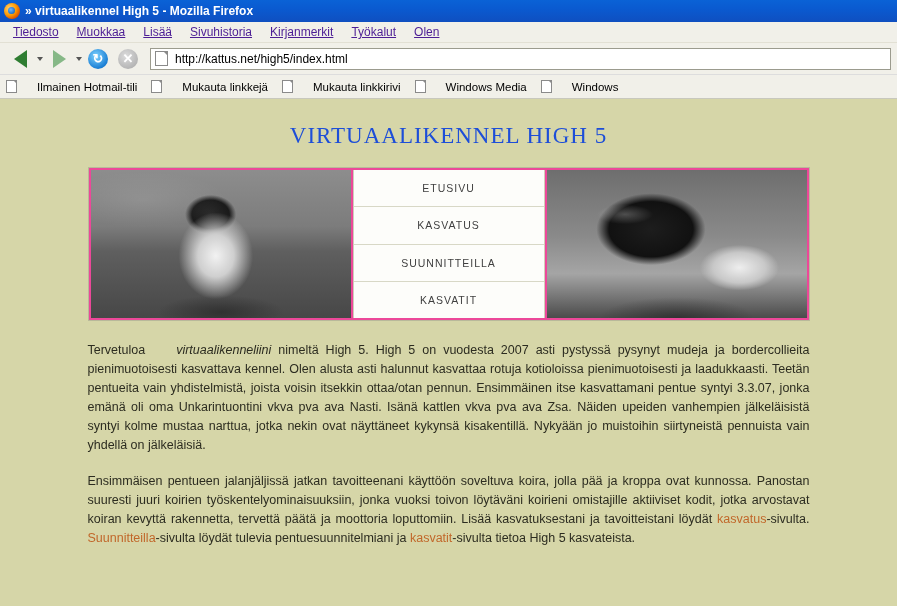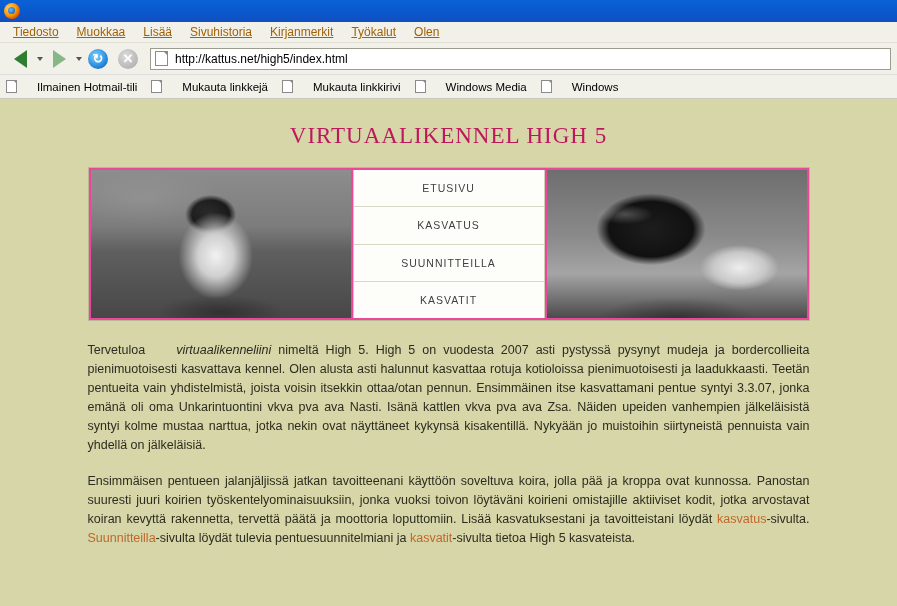--- a/index.html
+++ b/index.html
@@ -35,21 +35,21 @@
   .titlebar-text { white-space: nowrap; }
 
   
   .menubar {
     height: 21px;
     background: #f1f0e9;
     border-bottom: 1px solid #e2e0d4;
     display: flex; align-items: center;
     padding-left: 4px;
     font-size: 12px;
-    color: #a16207;
+    color: #4c1d95;
   }
   .menu-item {
     padding: 2px 9px;
     white-space: nowrap;
   }
   .menu-item u { text-decoration: underline; }
 
   
   .navbar {
     height: 32px;
@@ -134,21 +134,21 @@
   .page {
     height: 481px;
     background: #d6d6a8;
     padding-top: 24px;
   }
   .site-title {
     text-align: center;
     font-family: "Liberation Serif", serif;
     font-size: 23px;
     letter-spacing: 1px;
-    color: #be185d;
+    color: #1d4ed8;
     margin-bottom: 18px;
   }
   .banner {
     width: 722px;
     margin: 0 auto;
     height: 154px;
     display: flex;
     background: #ec4899;
     border: 1px solid #b9b99a;
     padding: 2px;
@@ -213,20 +213,21 @@
   }
   .article p { margin: 0 0 17px 0; }
   .article i { font-style: italic; margin-left: 24px; }
   .article a { color: #c1672a; text-decoration: none; }
 </style>
 </head>
 <body>
 
 <div class="titlebar">
   <div class="ff-logo"></div>
+  <span class="titlebar-text">» virtuaalikennel High 5 - Mozilla Firefox</span>
 </div>
 
 <div class="menubar">
   <div class="menu-item"><u>Tiedosto</u></div>
   <div class="menu-item"><u>Muokkaa</u></div>
   <div class="menu-item"><u>Lisää</u></div>
   <div class="menu-item"><u>Sivuhistoria</u></div>
   <div class="menu-item"><u>Kirjanmerkit</u></div>
   <div class="menu-item"><u>Työkalut</u></div>
   <div class="menu-item"><u>Olen</u></div>

